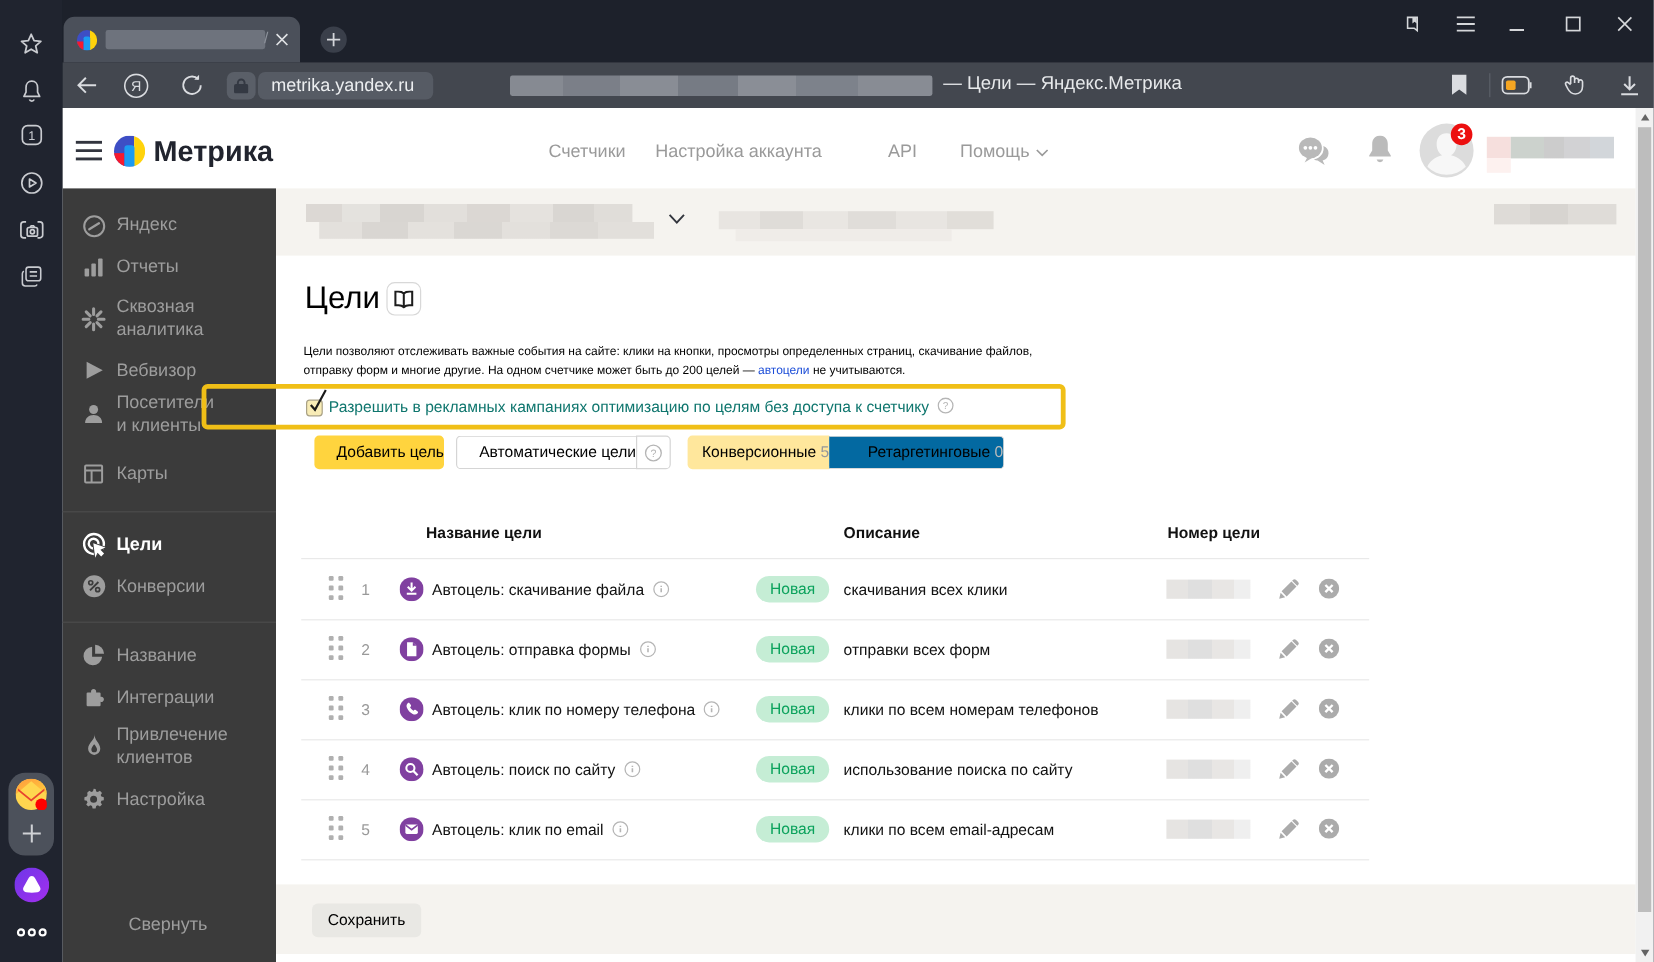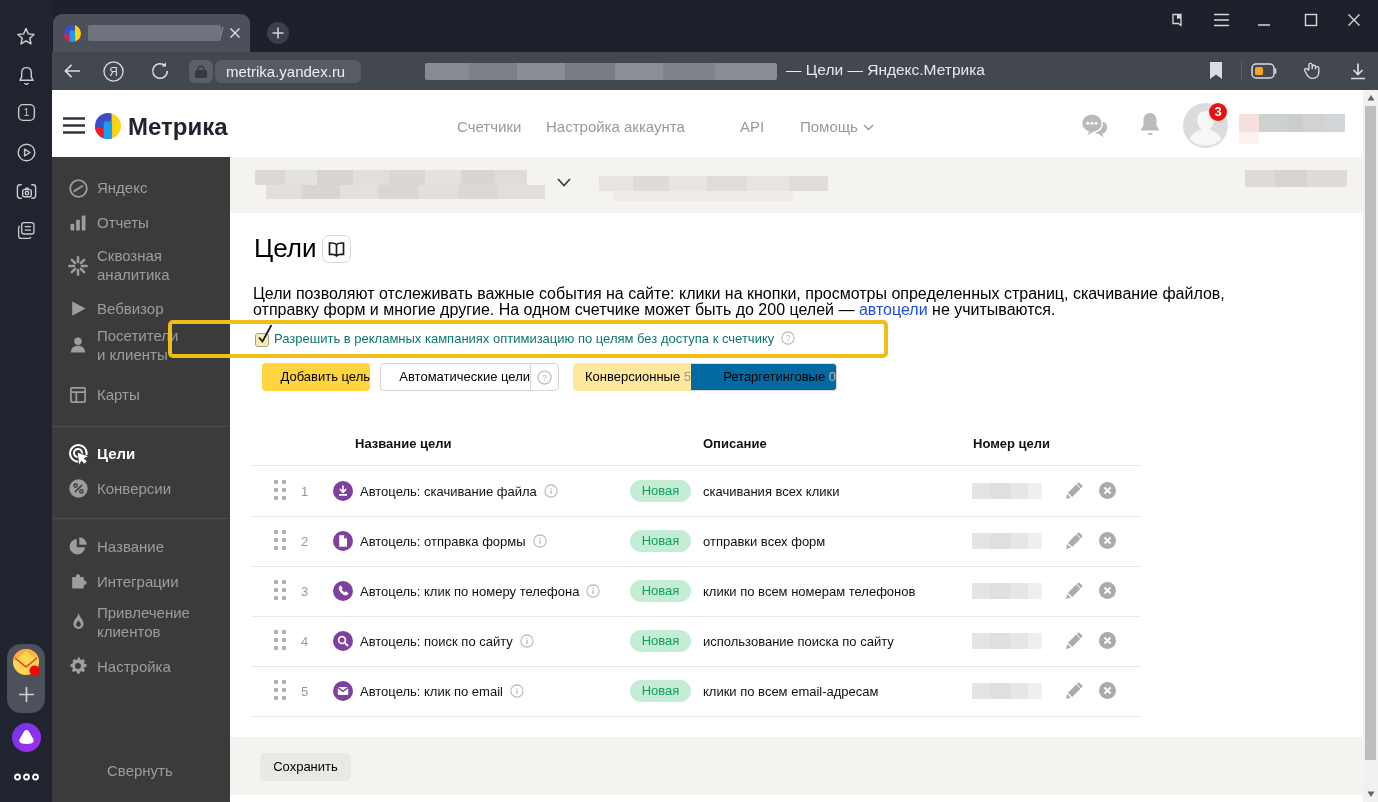--- a/index.html
+++ b/index.html
@@ -289,21 +289,21 @@
     </svg>
   <div class="sideitem" style="top:567px">Настройка</div>
   <div class="sideitem" style="left:55px;top:671px">Свернуть</div>
 
   <div class="abs" style="left:202px;top:143px;font-size:26px;color:#000">Цели</div>
   <div class="abs" style="left:270px;top:145px;width:29px;height:28px;border:1px solid #d8d8d8;border-radius:7px;background:#fff">
     <svg style="position:absolute;left:5px;top:6px" width="17" height="15" viewBox="0 0 16 15" fill="none" stroke="#1d1d1d" stroke-width="1.7">
         <path d="M8 2.6 C6.8 1.4 5 1 3.2 1 H1 v11.4 h2.6 c1.7 0 3.3 .5 4.4 1.6 c1.1-1.1 2.7-1.6 4.4-1.6 H15 V1 h-2.2 C11 1 9.2 1.4 8 2.6 z M8 2.6 V14"></path>
       </svg>
   </div>
-  <div class="abs" style="left:201px;top:196px;white-space:nowrap;font-size:16px;line-height:15.5px;color:#000">Цели позволяют отслеживать важные события на сайте: клики на кнопки, просмотры определенных страниц, скачивание файлов,<br>отправку форм и многие другие. На одном счетчике может быть до 200 целей — <span style="color:#1d4ed8">автоцели</span> не учитываются.</div>
+  <div class="abs" style="left:201px;top:196px;white-space:nowrap;font-size:10px;line-height:15.5px;color:#000">Цели позволяют отслеживать важные события на сайте: клики на кнопки, просмотры определенных страниц, скачивание файлов,<br>отправку форм и многие другие. На одном счетчике может быть до 200 целей — <span style="color:#1d4ed8">автоцели</span> не учитываются.</div>
   <div class="abs" style="left:203px;top:243px;width:14px;height:14px;background:#f8ecb6;border:1px solid #a9a185;border-radius:3px"></div>
   <svg class="abs" style="left:205px;top:233px" width="16" height="22" viewBox="0 0 16 22" fill="none" stroke="#1a1a1a" stroke-width="1.8">
       <path d="M2 14.5 L5.5 18.5 L14.5 2"></path>
     </svg>
   <div class="abs" style="left:222px;top:241px;font-size:13px;color:#0f766e">Разрешить в рекламных кампаниях оптимизацию по целям без доступа к счетчику</div>
   <svg class="abs" style="left:729px;top:241px" width="14" height="14" viewBox="0 0 16 16" fill="none" stroke="#b5b5b5" stroke-width="1.2">
       <circle cx="8" cy="8" r="7"></circle>
       <text x="8" y="11.5" fill="#b5b5b5" stroke="none" font-size="9.5" font-family="Liberation Sans" text-anchor="middle">?</text>
     </svg>
   <div class="btn" style="left:210px;top:273px;width:108px;background:#ffd43e;line-height:28px">Добавить цель</div>

